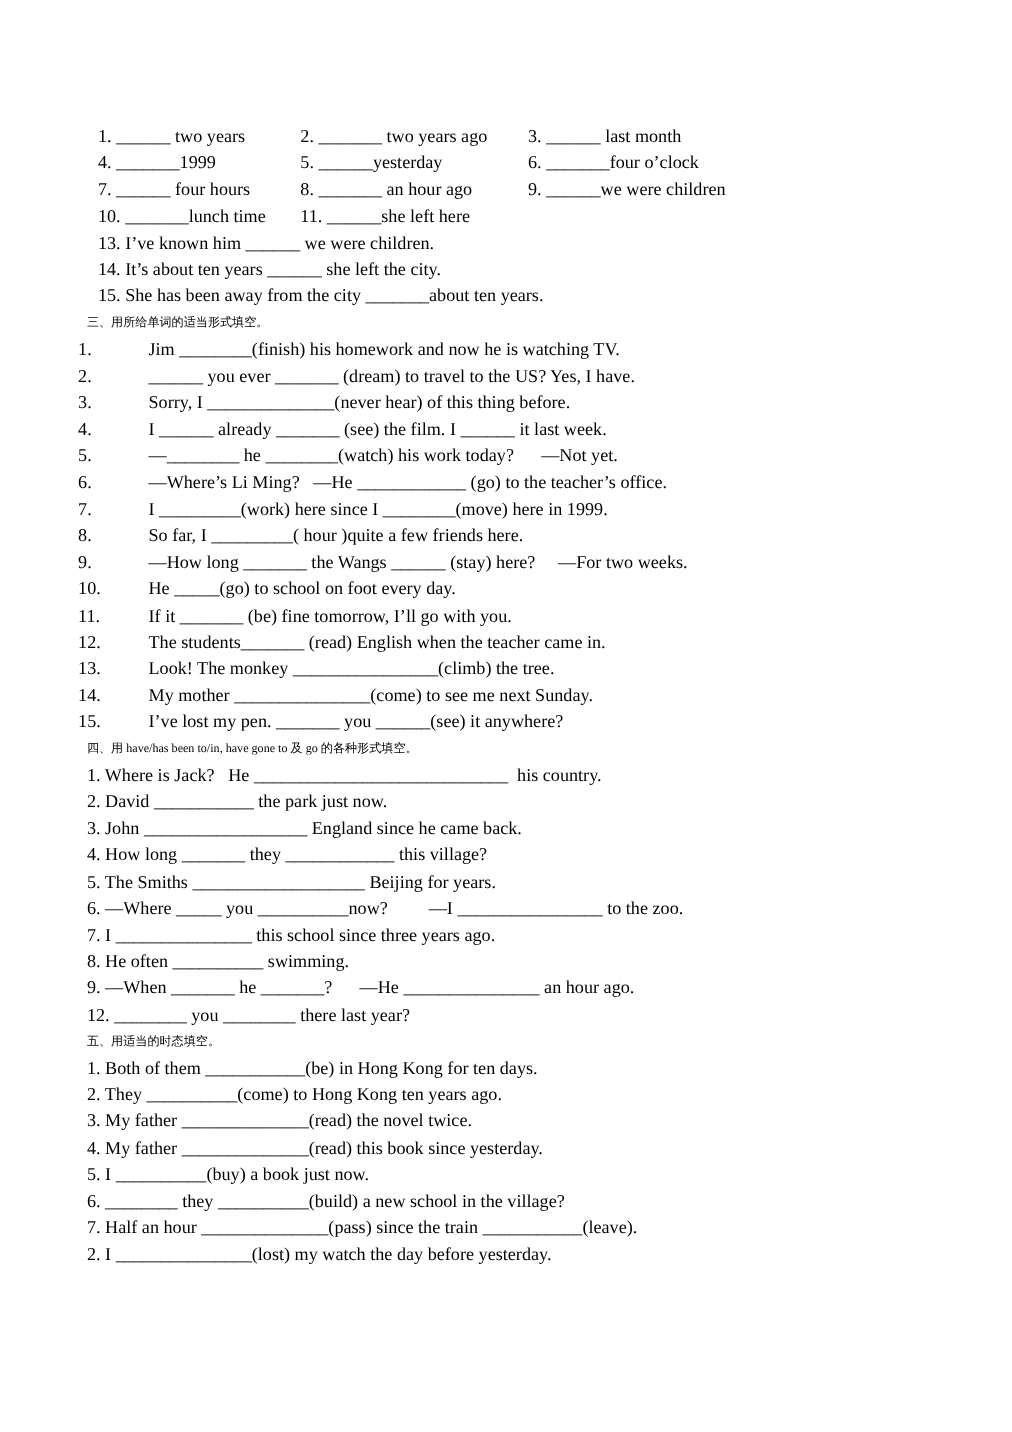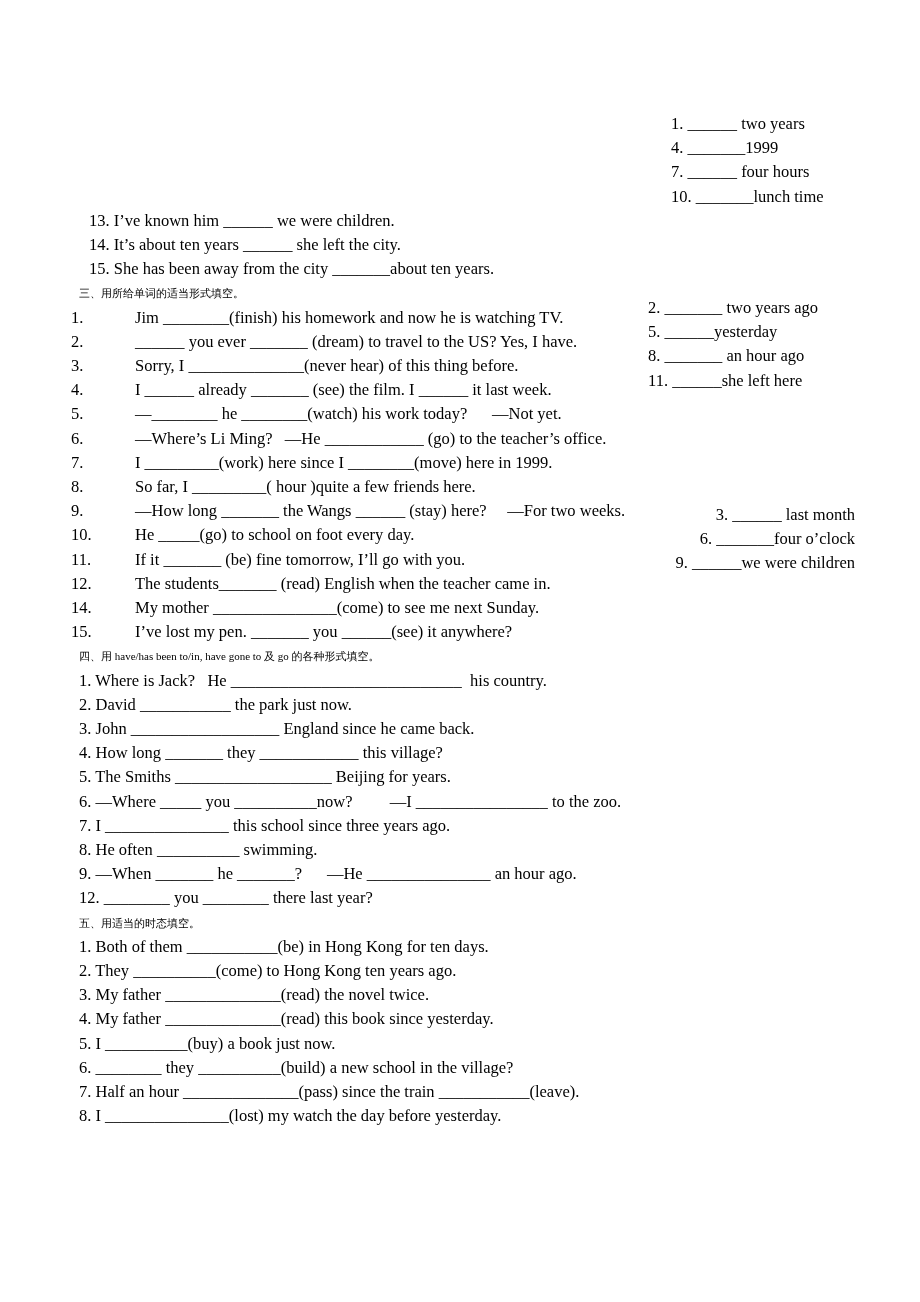--- a/index.html
+++ b/index.html
@@ -27,23 +27,22 @@
     padding-left: 0;
   }
 
   
   .grid-sec {
     margin: 0;
     padding: 0 0 0 24px;
   }
   .grid-row {
     display: flex;
-    align-items: flex-end;
+    align-items: flex-start;
     height: 24.2px;
-    flex-direction: column;
   }
   .grid-cell {
     font-size: 16.5px;
     line-height: 24.2px;
     white-space: pre;
   }
   .c1 { width: 184px; flex: 0 0 184px; }
   .c2 { width: 207px; flex: 0 0 207px; }
   .c3 { flex: 1 1 auto; }
 
@@ -178,20 +177,24 @@
         <span class="hang-num">10.</span>
         <span class="hang-text">He _____(go) to school on foot every day.</span>
       </div>
       <div class="hang-row">
         <span class="hang-num">11.</span>
         <span class="hang-text">If it _______ (be) fine tomorrow, I’ll go with you.</span>
       </div>
       <div class="hang-row">
         <span class="hang-num">12.</span>
         <span class="hang-text">The students_______ (read) English when the teacher came in.</span>
+      </div>
+      <div class="hang-row">
+        <span class="hang-num">13.</span>
+        <span class="hang-text">Look! The monkey ________________(climb) the tree.</span>
       </div>
       <div class="hang-row">
         <span class="hang-num">14.</span>
         <span class="hang-text">My mother _______________(come) to see me next Sunday.</span>
       </div>
       <div class="hang-row">
         <span class="hang-num">15.</span>
         <span class="hang-text">I’ve lost my pen. _______ you ______(see) it anywhere?</span>
       </div>
     </div>
@@ -212,17 +215,17 @@
 
     <div class="heading">五、用适当的时态填空。</div>
     <div class="inline-sec">
       <div class="inline-row">1. Both of them ___________(be) in Hong Kong for ten days.</div>
       <div class="inline-row">2. They __________(come) to Hong Kong ten years ago.</div>
       <div class="inline-row">3. My father ______________(read) the novel twice.</div>
       <div class="inline-row">4. My father ______________(read) this book since yesterday.</div>
       <div class="inline-row">5. I __________(buy) a book just now.</div>
       <div class="inline-row">6. ________ they __________(build) a new school in the village?</div>
       <div class="inline-row">7. Half an hour ______________(pass) since the train ___________(leave).</div>
-      <div class="inline-row">8. I _______________(lost) my watch the day before yesterday.</div>
+      <div class="inline-row">2. I _______________(lost) my watch the day before yesterday.</div>
     </div>
 
   </div>
 </div>
 
 </body></html>

